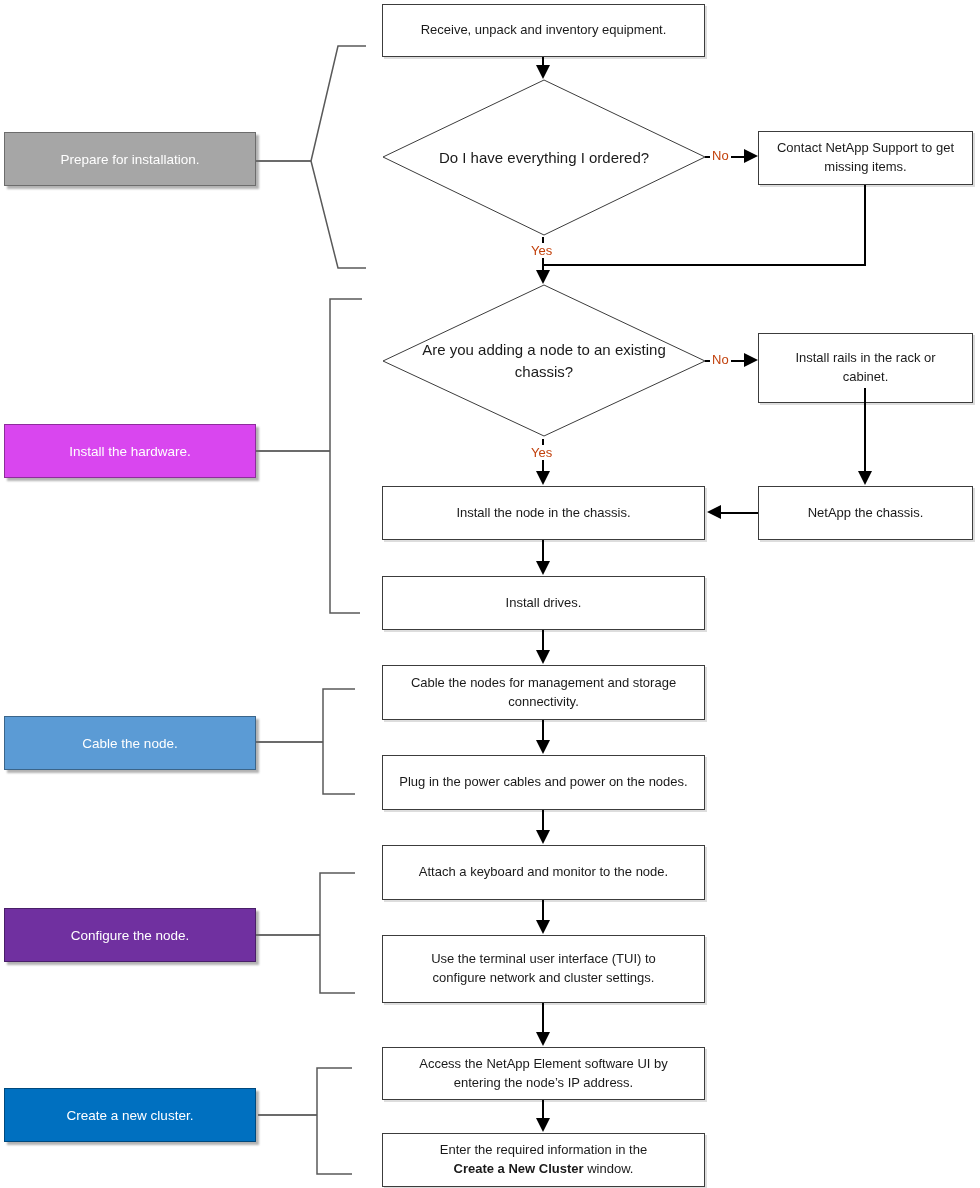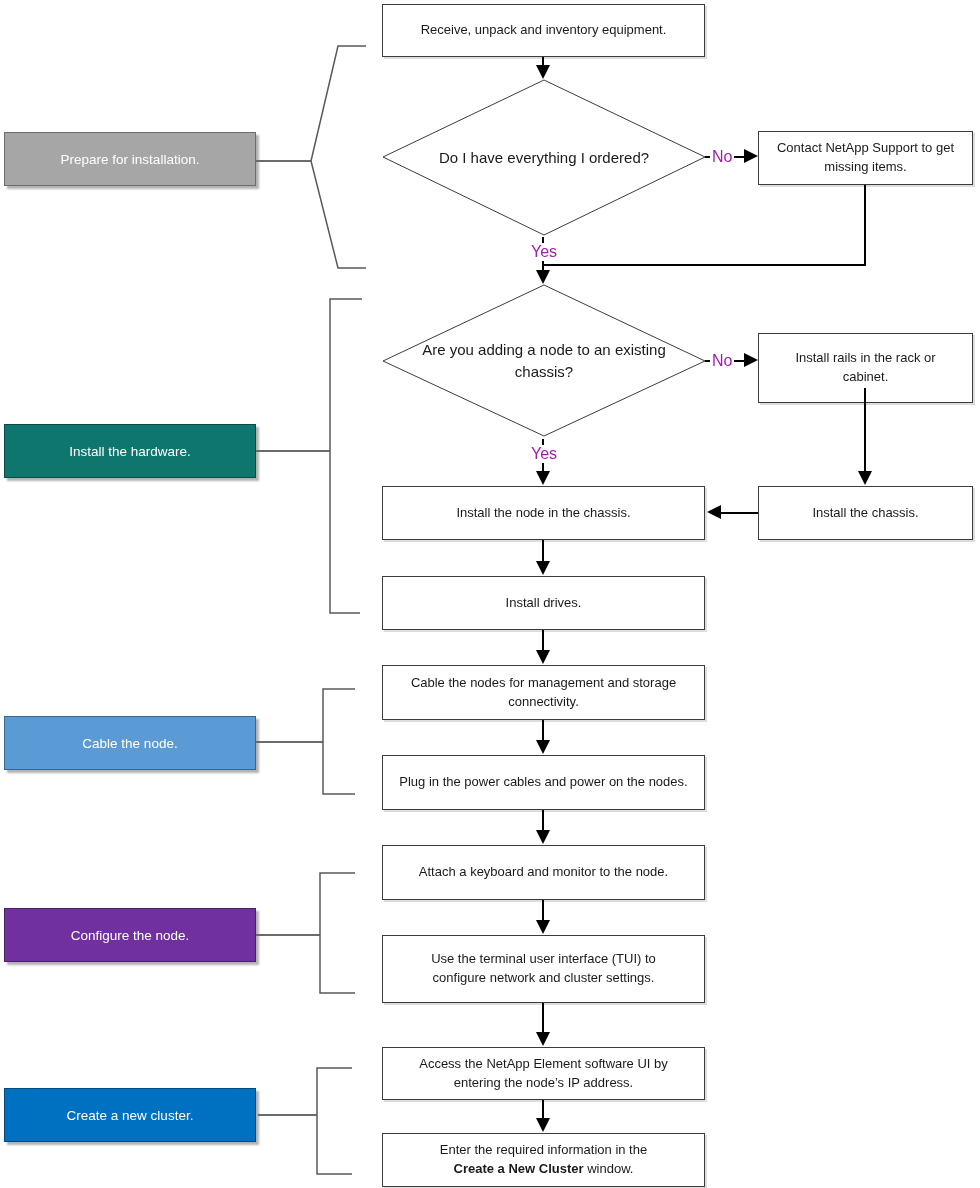--- a/index.html
+++ b/index.html
@@ -24,34 +24,34 @@
     position:absolute;display:flex;align-items:center;justify-content:center;
     text-align:center;font-size:15px;line-height:1.45;
   }
   .vl{position:absolute;width:2px;background:#000;}
   .hl{position:absolute;height:2px;background:#000;}
   .gl{background:#6b6b6b;}
   .ah-down{position:absolute;width:0;height:0;border-left:7px solid transparent;border-right:7px solid transparent;border-top:14px solid #000;}
   .ah-right{position:absolute;width:0;height:0;border-top:7px solid transparent;border-bottom:7px solid transparent;border-left:14px solid #000;}
   .ah-left{position:absolute;width:0;height:0;border-top:7px solid transparent;border-bottom:7px solid transparent;border-right:14px solid #000;}
   .flow-label{
-    position:absolute;background:#fff;font-size:16px;padding:0 2px;color:#a21caf;
+    position:absolute;background:#fff;font-size:13px;padding:0 2px;color:#c2410c;
   }
   .bracket{position:absolute;}
   b{font-weight:bold;}
 </style>
 </head>
 <body>
 
 <div id="canvas">
 
   <div class="phase" style="top: 132px; background-color: rgb(166, 166, 166);">
     <span>Prepare for installation.</span>
   </div>
-  <div class="phase" style="top: 424px; background-color: #0f766e;">
+  <div class="phase" style="top: 424px; background-color: #d946ef;">
     <span>Install the hardware.</span>
   </div>
   <div class="phase" style="top: 716px; background-color: rgb(91, 155, 213);">
     <span>Cable the node.</span>
   </div>
   <div class="phase" style="top: 908px; background-color: rgb(112, 48, 160);">
     <span>Configure the node.</span>
   </div>
   <div class="phase" style="top: 1088px; background-color: rgb(0, 112, 192);">
     <span>Create a new cluster.</span>
@@ -125,21 +125,21 @@
     </span>
   </div>
 
   <div class="box" style="left:758px;top:131px;width:215px;height:54px;">
     <span>Contact NetApp Support to get missing items.</span>
   </div>
   <div class="box" style="left:758px;top:333px;width:215px;height:70px;">
     <span>Install rails in the rack or cabinet.</span>
   </div>
   <div class="box" style="left:758px;top:486px;width:215px;height:54px;">
-    <span>Install the chassis.</span>
+    <span>NetApp the chassis.</span>
   </div>
 
   <div class="vl" style="left:542px;top:57px;height:9px;"></div>
   <div class="ah-down" style="left:536px;top:65px;"></div>
 
   <div class="vl" style="left:542px;top:237px;height:34px;"></div>
   <div class="ah-down" style="left:536px;top:270px;"></div>
 
   <div class="vl" style="left:542px;top:439px;height:33px;"></div>
   <div class="ah-down" style="left:536px;top:471px;"></div>

